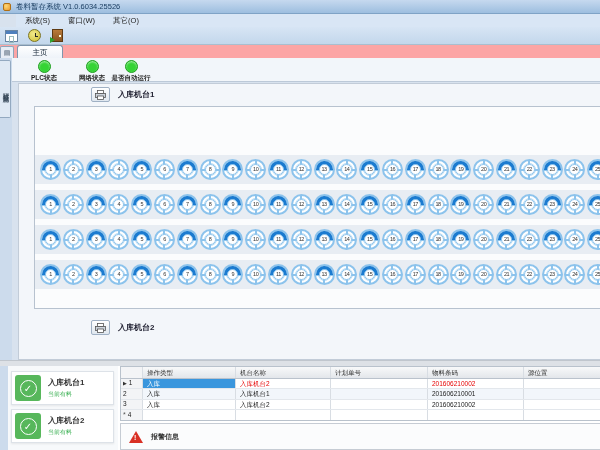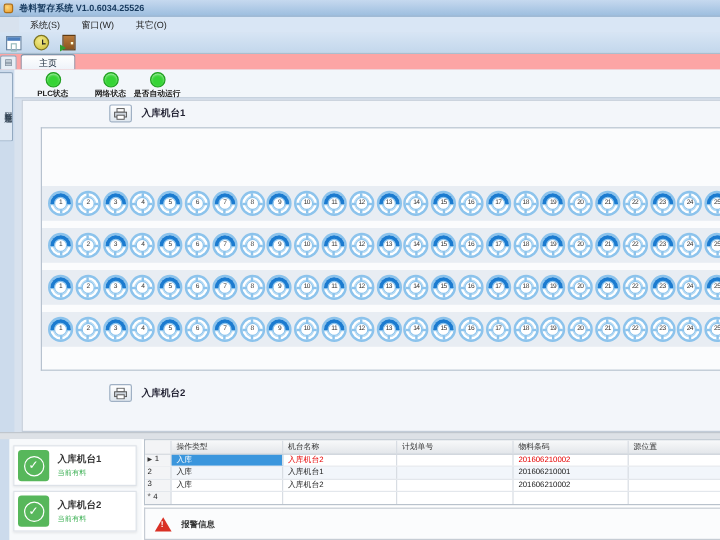--- a/index.html
+++ b/index.html
@@ -5,21 +5,21 @@
   * { margin:0; padding:0; box-sizing:border-box; }
   html,body { width:600px; height:450px; overflow:hidden;
     font-family:"Liberation Sans","DejaVu Sans",sans-serif; background:#d8e2ee; position:relative; }
 
   
   .titlebar { position:absolute; left:0; top:0; width:600px; height:14px;
     background:linear-gradient(#c6d9ef,#9dbedf); border-bottom:1px solid #7fa3c6;
     display:flex; align-items:center; padding-left:3px; }
   .app-ico { width:8px; height:8px; border-radius:2px;
     background:radial-gradient(circle at 35% 35%, #ffd977, #e8972c); border:1px solid #b06f14; }
-  .title-text { font-size:7.5px; font-weight:bold; color:#173a5e; margin-left:5px; white-space:nowrap;text-align:center; }
+  .title-text { font-size:7.5px; font-weight:normal; color:#173a5e; margin-left:5px; white-space:nowrap;text-align:center; }
 
   
   .menubar { position:absolute; left:0; top:14px; width:600px; height:13px;
     background:#d9e6f5; display:flex; align-items:center;margin-left:16px; }
   .menu-item { font-size:7.5px; color:#222; padding:0 9px; line-height:13px; }
 
   
   .toolbar { position:absolute; left:0; top:27px; width:600px; height:18px;
     background:linear-gradient(#d7e5f4,#c3d7ec); border-bottom:1px solid #a9becf;
     display:flex; align-items:center; padding-left:3px; gap:6px; }

